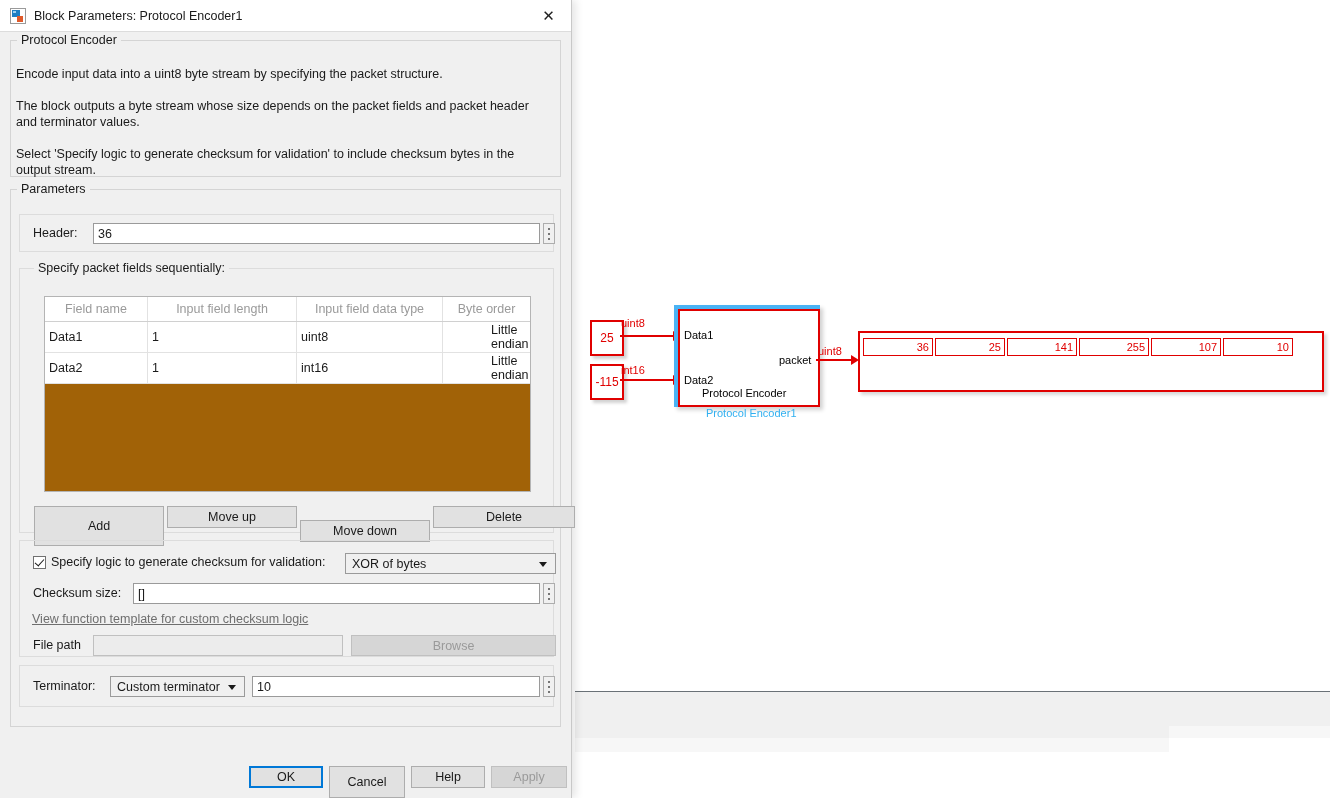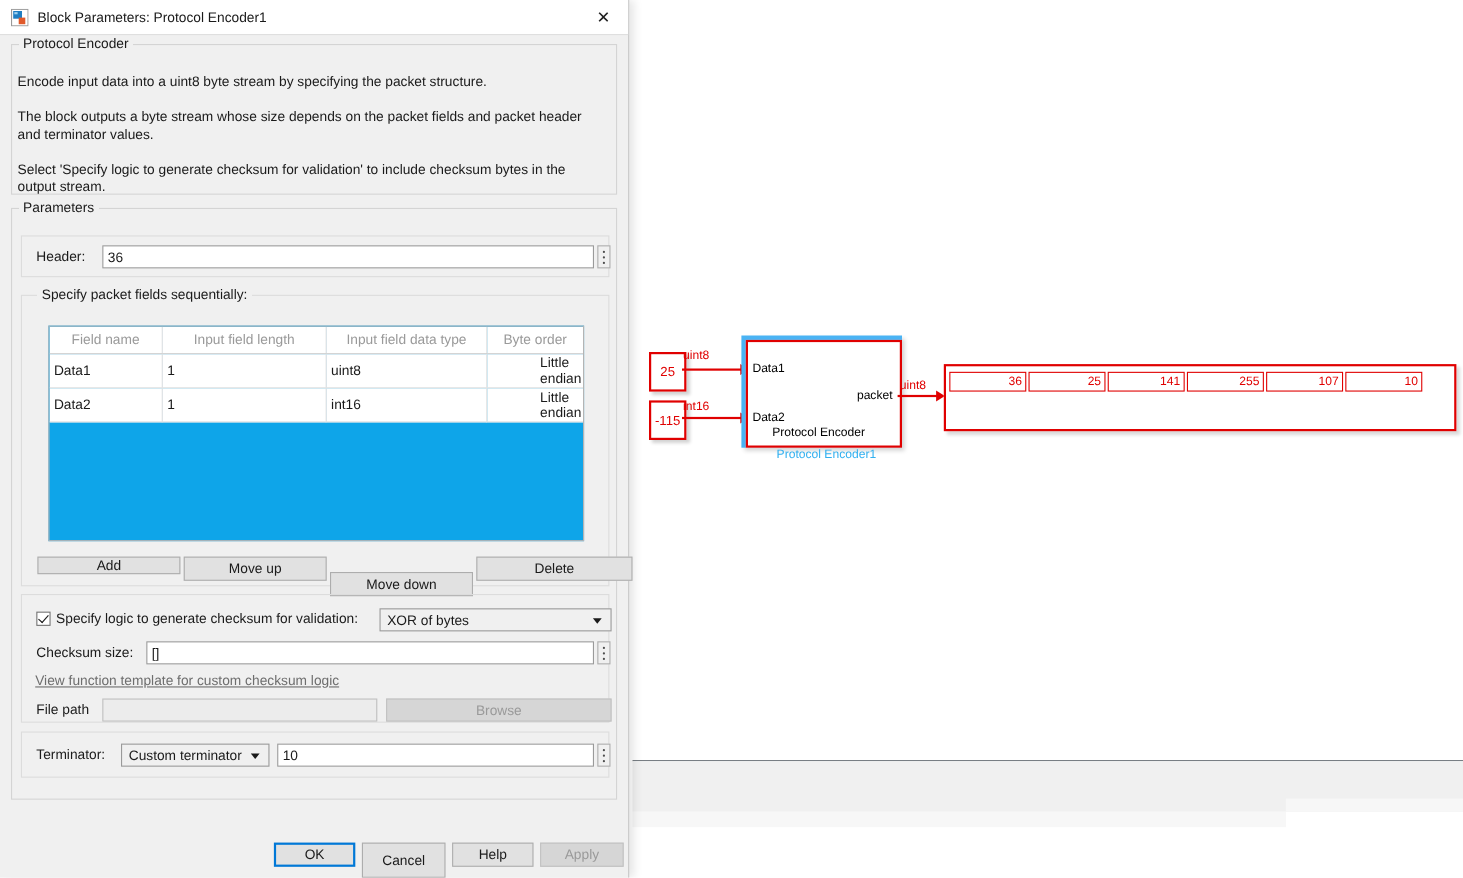--- a/index.html
+++ b/index.html
@@ -99,21 +99,21 @@
 
   .ellipsis-btn {
     border:1px solid #adadad; background:#f0f0f0; box-sizing:border-box;
     display:flex; flex-direction:column; align-items:center; justify-content:center;
     cursor:pointer;
   }
   .ellipsis-btn i { display:block; width:2px; height:2px; background:#4d4d4d; margin:1.5px 0; border-radius:50%; }
 
   
   .tbl-wrap {
-    position:absolute; border:1px solid #b4b4b4; background:#0ea5e9;
+    position:absolute; border:1px solid #b4b4b4; background:#a16207;
     box-sizing:border-box; overflow:hidden;
   }
   table.pkt { border-collapse:collapse; width:100%; table-layout:fixed; }
   table.pkt th {
     font-weight:normal; font-size:12.5px; color:#9a9a9a;
     border-right:1px solid #e2e2e2; border-bottom:1px solid #d0d0d0;
     height:22px; text-align:center; background:#ffffff;
   }
   table.pkt th:last-child { border-right:none; }
   table.pkt td {
@@ -265,21 +265,21 @@
                 <tr>
                   <td>Data2</td>
                   <td>1</td>
                   <td>int16</td>
                   <td>Little endian</td>
                 </tr>
               </tbody>
             </table>
           </div>
 
-          <button class="btn" style="position:absolute; left:14px;  top:231px; width:130px; height:16px;">Add</button>
+          <button class="btn" style="position:absolute; left:14px;  top:231px; width:130px; height:40px;">Add</button>
           <button class="btn" style="position:absolute; left:147px; top:231px; width:130px; height:22px;">Move up</button>
           <button class="btn" style="position:absolute; left:280px; top:245px; width:130px; height:22px;">Move down</button>
           <button class="btn" style="position:absolute; left:413px; top:231px; width:142px; height:22px;">Delete</button>
         </fieldset>
 
         <fieldset class="grp" style="left:8px; top:344px; width:535px; height:117px; border-color:#dcdcdc;">
 
           <div class="chk-row" style="left:13px; top:14px;">
             <span class="chk checked"></span>
             <span class="lbl">Specify logic to generate checksum for validation:</span>

